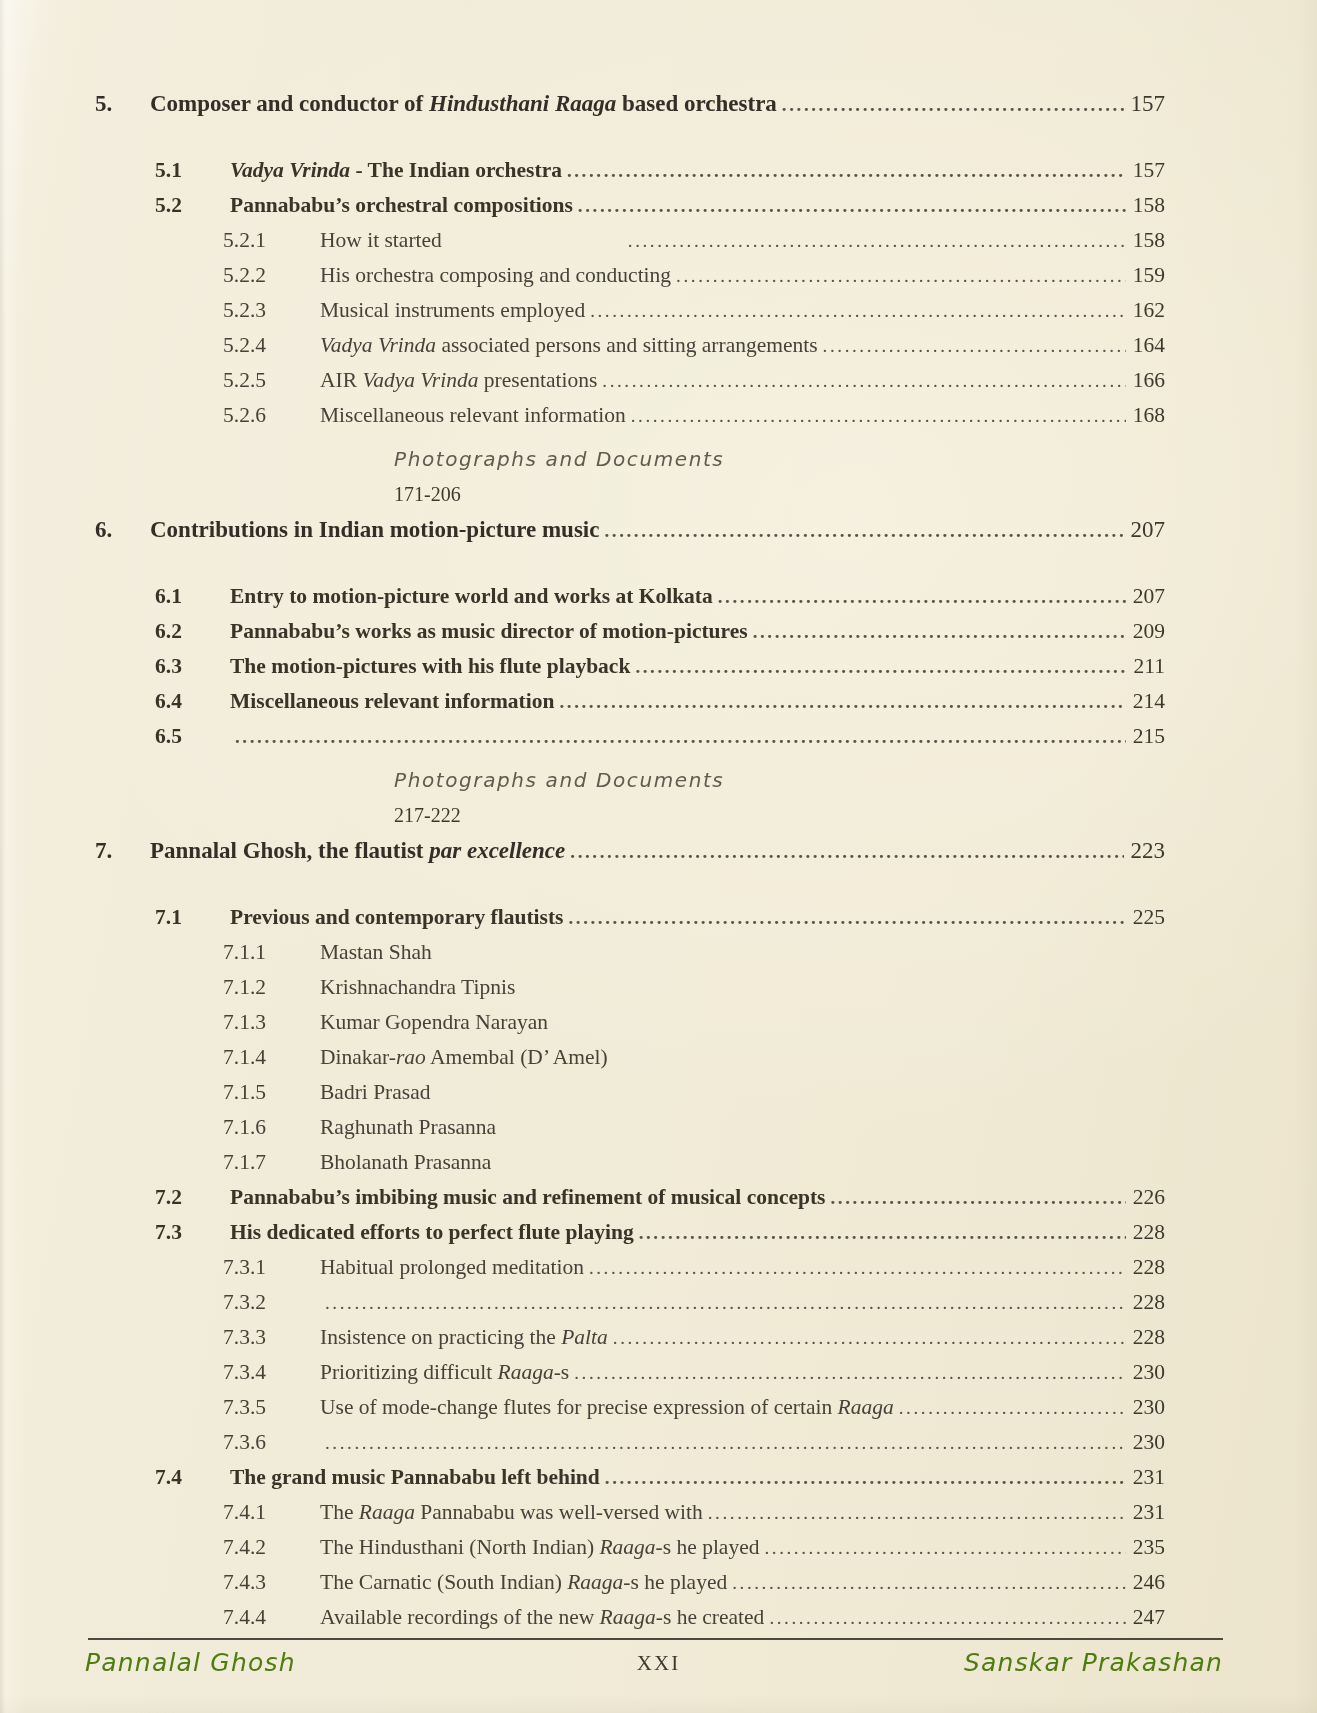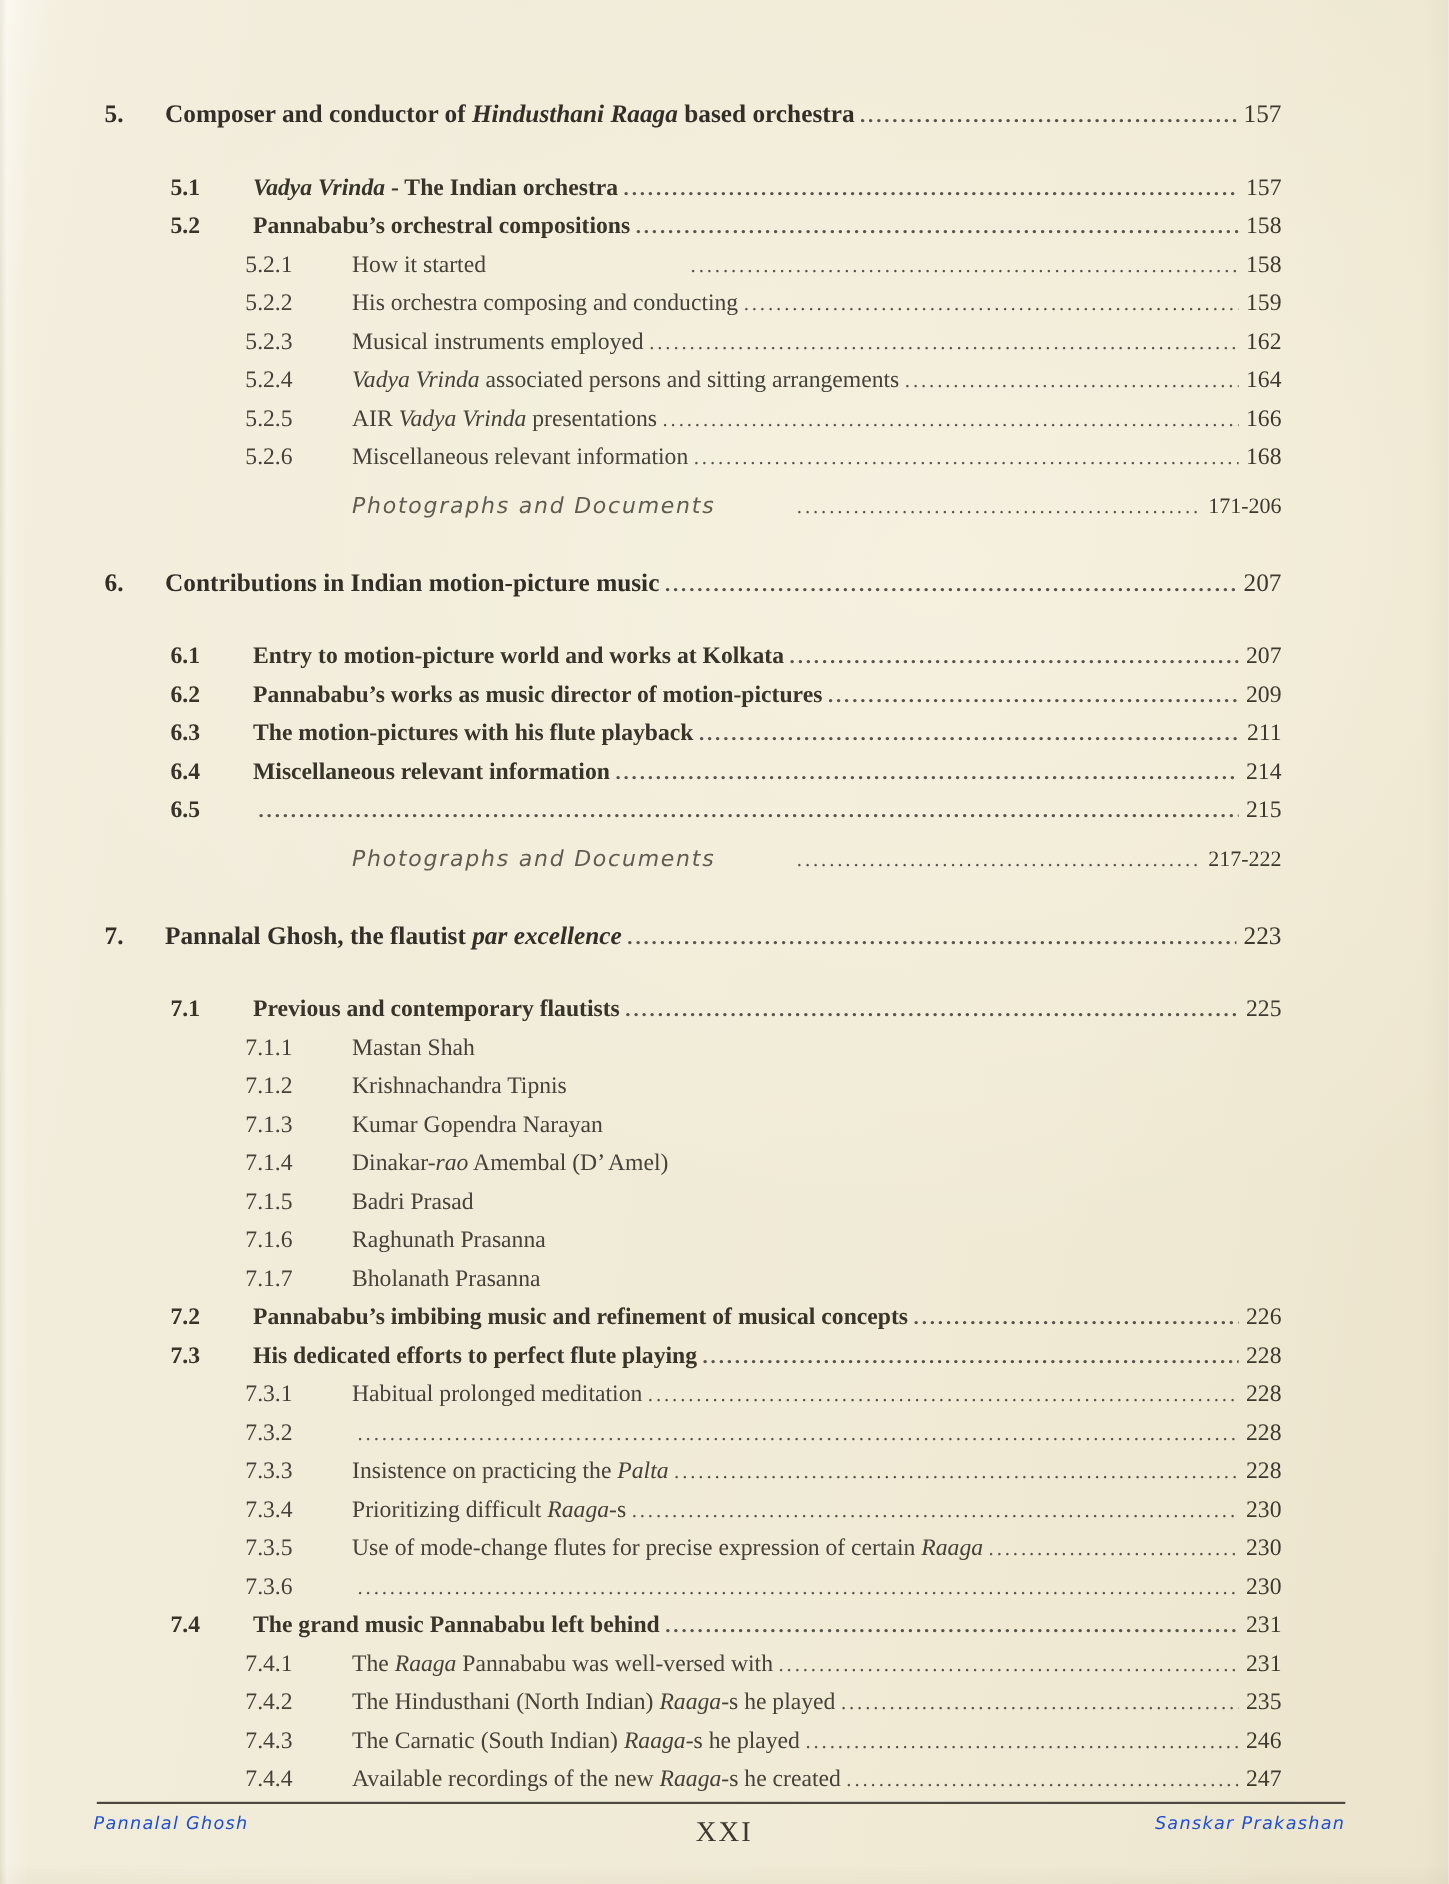--- a/index.html
+++ b/index.html
@@ -45,43 +45,43 @@
   .lv-s .num{width:75px;}
   .lv-s .page-num{font-weight:normal;}
   
   .lv-ss{padding-left:128px;color:#46423a;}
   .lv-ss .num{width:97px;}
   
   .lv-ph{
     padding-left:225px;color:#605b51;
     font-family:"DejaVu Sans","Liberation Sans",sans-serif;
     font-style:italic;font-size:20px;letter-spacing:1.6px;
-    margin-top:9px;margin-bottom:35px;
+    margin-top:9px;margin-bottom:35px;flex-direction:column;
   }
   .lv-ph .leader{margin-left:74px;font-style:normal;letter-spacing:2.6px;
     font-family:"Liberation Serif",serif;}
   .lv-ph .page-num{font-family:Liberation Serif, serif;font-style:normal;letter-spacing:0;}
   .gapped .leader{margin-left:186px;}
   .title i{font-style:italic;text-align:center;}
   
   .footer-rule{
     position:absolute;left:88px;top:1638px;width:1135px;height:0;
     border-top:2px solid #4d4940;
   }
   .footer{position:absolute;left:0;top:1648px;width:1317px;height:40px;}
   .footer .script{
     position:absolute;top:0;
     font-family:"DejaVu Sans","Liberation Sans",sans-serif;
-    font-style:italic;font-size:16px;letter-spacing:1.2px;color:#1d4ed8;
+    font-style:italic;font-size:25px;letter-spacing:1.2px;color:#4d7c0f;
   }
   .footer .book{left:85px;}
   .footer .pub{right:94px;}
   .footer .roman{
     position:absolute;left:0;top:3px;width:100%;text-align:center;
-    font-size:26px;letter-spacing:2px;color:#3d392f;
+    font-size:21px;letter-spacing:2px;color:#3d392f;
   }
 </style>
 </head>
 <body>
 
 <div class="page">
     <div class="row lv-h">
       <span class="num">5.</span>
       <span class="title"><span>Composer and conductor of </span><i>Hindusthani Raaga</i><span> based orchestra</span></span>
       <span class="leader">............................................................................................................................................................................................................................</span>

